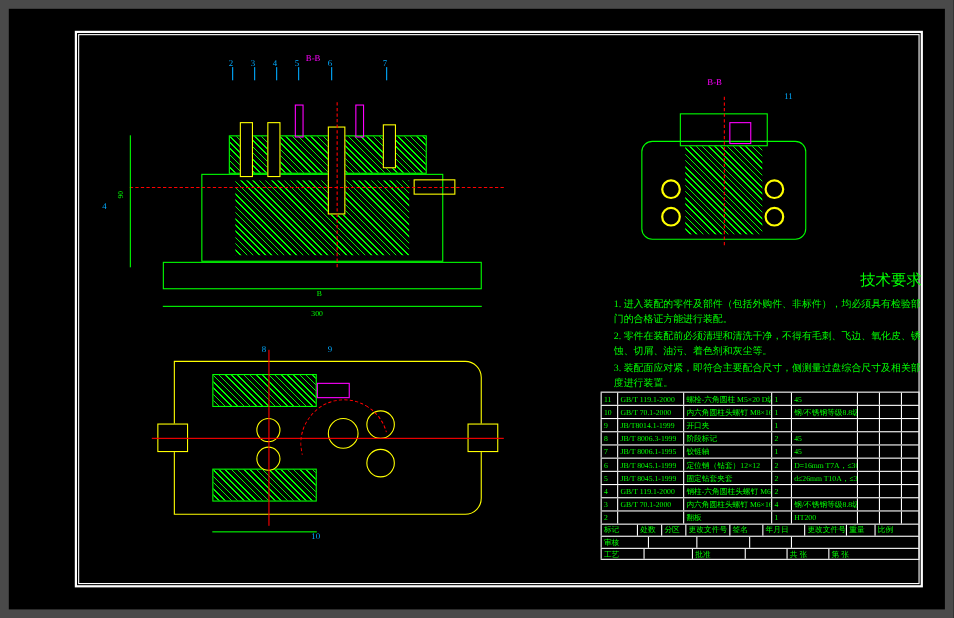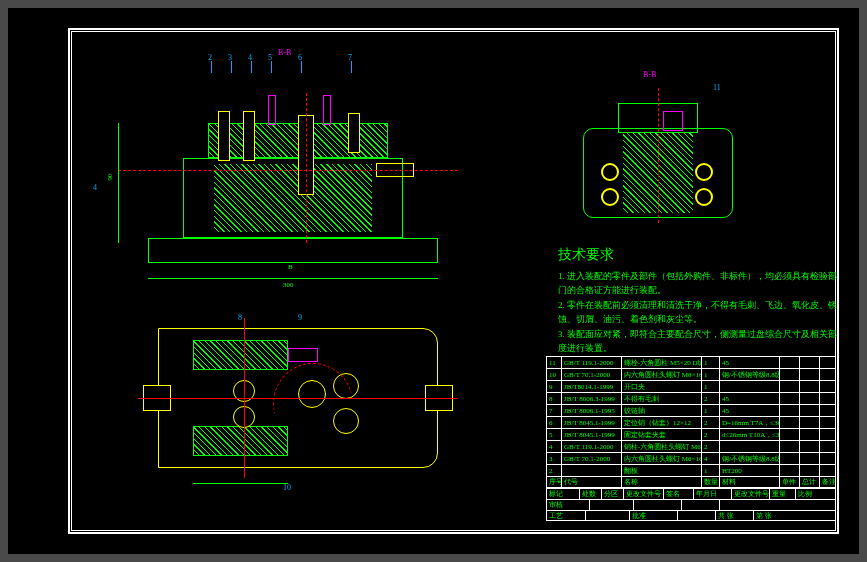--- a/index.html
+++ b/index.html
@@ -40,21 +40,21 @@
 .pv-slot { position: absolute; top: 67px; left: -15px; width: 28px; height: 26px; border: 1px solid #ff0; background: #000; }
 .pv-slot2 { position: absolute; top: 67px; right: -15px; width: 28px; height: 26px; border: 1px solid #ff0; background: #000; }
 .pv-rect { position: absolute; border: 1px solid #0f0; background: repeating-linear-gradient(45deg, transparent 0 3px, #0f0 3px 4px); }
 .pv-circ { position: absolute; border: 1px solid #ff0; border-radius: 50%; background: #000; }
 .pv-hline { position: absolute; height: 1px; background: #f00; }
 .pv-vline { position: absolute; width: 1px; background: #f00; }
 .pv-arc { position: absolute; border: 1px dashed #f00; border-radius: 50%; border-right-color: transparent; border-bottom-color: transparent; }
 
 
 .tech-req { position: absolute; top: 238px; left: 550px; width: 280px; }
-.tech-title { color: #0f0; font-size: 14px; text-align: left; margin-bottom: 6px; }
+.tech-title { color: #0f0; font-size: 14px; text-align: right; margin-bottom: 6px; }
 .tech-item { color: #0f0; font-size: 9px; line-height: 1.5; margin-bottom: 2px; }
 
 
 .title-block { position: absolute; bottom: 23px; right: 23px; width: 290px; height: 175px; }
 .tb-cell { border-right: 1px solid #fff; color: #0f0; font-size: 7px; padding: 1px 2px; overflow: hidden; white-space: nowrap; display: flex; align-items: center; }
 .tb-left { border-left: 1px solid #fff; }
 .bom-row { display: flex; height: 12px; border-top: 1px solid #fff; }
 
 .section-label { position: absolute; color: #f0f; font-size: 8px; }
 </style>
@@ -163,21 +163,21 @@
           <div class="tb-cell" style="width:80px">开口夹</div>
           <div class="tb-cell" style="width:18px">1</div>
           <div class="tb-cell" style="width:60px"></div>
           <div class="tb-cell" style="width:20px"></div>
           <div class="tb-cell" style="width:20px"></div>
           <div class="tb-cell" style="flex:1"></div>
         </div>
         <div class="bom-row">
           <div class="tb-cell tb-left" style="width:16px">8</div>
           <div class="tb-cell" style="width:60px">JB/T 8006.3-1999</div>
-          <div class="tb-cell" style="width:80px">不得有毛刺</div>
+          <div class="tb-cell" style="width:80px">阶段标记</div>
           <div class="tb-cell" style="width:18px">2</div>
           <div class="tb-cell" style="width:60px">45</div>
           <div class="tb-cell" style="width:20px"></div>
           <div class="tb-cell" style="width:20px"></div>
           <div class="tb-cell" style="flex:1"></div>
         </div>
         <div class="bom-row">
           <div class="tb-cell tb-left" style="width:16px">7</div>
           <div class="tb-cell" style="width:60px">JB/T 8006.1-1995</div>
           <div class="tb-cell" style="width:80px">铰链轴</div>
@@ -231,30 +231,20 @@
           <div class="tb-cell tb-left" style="width:16px">2</div>
           <div class="tb-cell" style="width:60px"></div>
           <div class="tb-cell" style="width:80px">翻板</div>
           <div class="tb-cell" style="width:18px">1</div>
           <div class="tb-cell" style="width:60px">HT200</div>
           <div class="tb-cell" style="width:20px"></div>
           <div class="tb-cell" style="width:20px"></div>
           <div class="tb-cell" style="flex:1"></div>
         </div>
       </div>
-  <div class="bom-row" style="border-bottom:1px solid #fff">
-    <div class="tb-cell tb-left" style="width:16px">序号</div>
-    <div class="tb-cell" style="width:60px">代号</div>
-    <div class="tb-cell" style="width:80px">名称</div>
-    <div class="tb-cell" style="width:18px">数量</div>
-    <div class="tb-cell" style="width:60px">材料</div>
-    <div class="tb-cell" style="width:20px">单件</div>
-    <div class="tb-cell" style="width:20px">总计</div>
-    <div class="tb-cell" style="flex:1">备注</div>
-  </div>
 
   <div class="bom-row" style="height:11px">
     <div class="tb-cell tb-left" style="width:34px">标记</div>
     <div class="tb-cell" style="width:22px">处数</div>
     <div class="tb-cell" style="width:22px">分区</div>
     <div class="tb-cell" style="width:40px">更改文件号</div>
     <div class="tb-cell" style="width:30px">签名</div>
     <div class="tb-cell" style="width:38px">年月日</div>
     <div class="tb-cell" style="width:38px">更改文件号</div>
     <div class="tb-cell" style="width:26px">重量</div>

